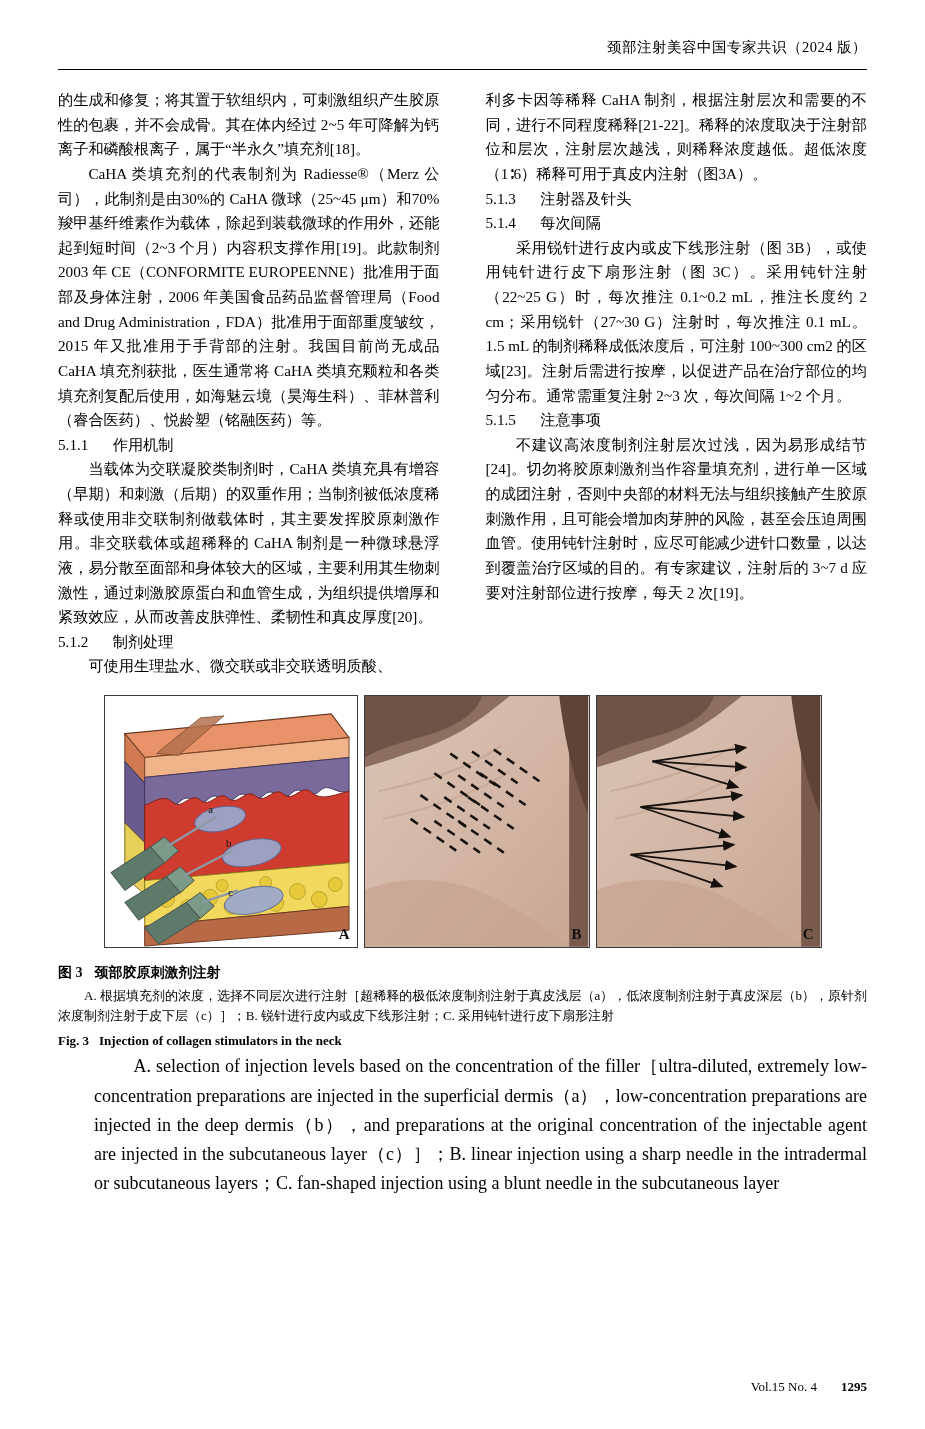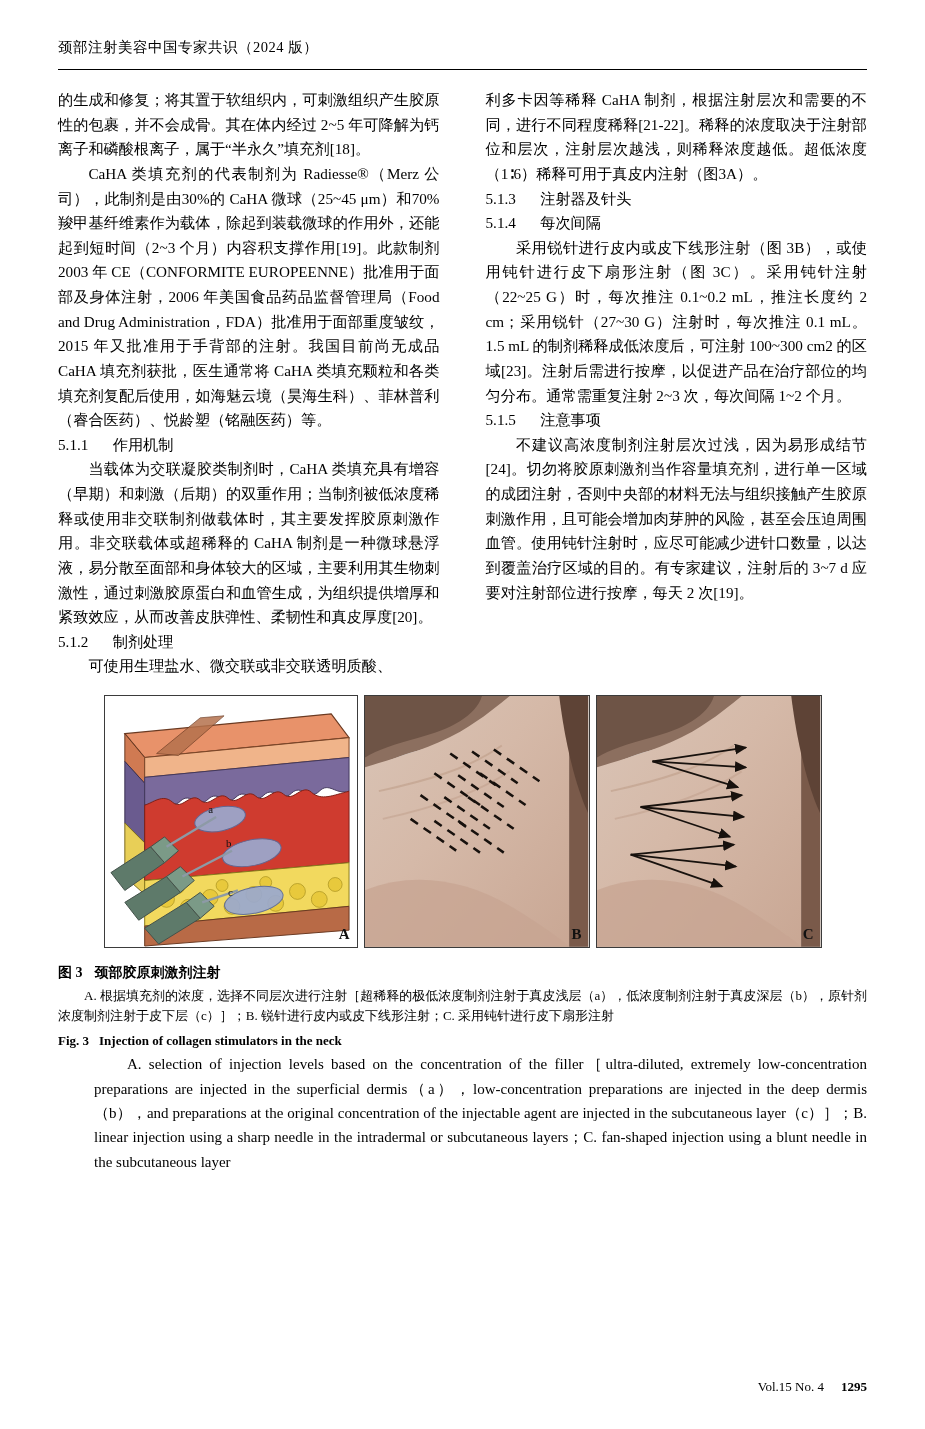--- a/index.html
+++ b/index.html
@@ -18,21 +18,21 @@
   .page {
     position: relative;
     width: 925px;
     height: 1429px;
     box-sizing: border-box;
     padding: 0 58px;
   }
 
   
   .runhead {
-    text-align: left;
+    text-align: right;
     font-size: 14.5px;
     letter-spacing: 0.5px;
     padding-top: 38px;
     font-family: "Liberation Serif", "DejaVu Serif", serif;
   }
   .runhead-rule {
     border-bottom: 1px solid #000;
     margin-top: 12px;
     margin-bottom: 18px;
   }
@@ -122,36 +122,36 @@
     line-height: 1.6;
   }
   .cap-en-title {
     font-weight: bold;
     margin-top: 4px;
     font-size: 13px;
   }
   .cap-en-title .figlabel { margin-right: 10px; margin-top: 44px; }
   .cap-en {
     text-indent: 2.2em;
-    font-size: 15px;
+    font-size: 18px;
     line-height: 1.62;
     margin-top: 1px;
     padding-left: 36px;
     text-align: justify;
   }
 
   
   .footer {
     position: absolute;
     right: 58px;
     bottom: 34px;
     font-size: 13px;
     font-family: "Liberation Serif", "DejaVu Serif", serif;
   }
-  .footer .pg { font-weight: bold; margin-left: 17px; }
+  .footer .pg { font-weight: bold; margin-left: 24px; }
 </style>
 </head>
 <body>
 
 <div class="page">
 
   <div class="runhead">颈部注射美容中国专家共识（2024 版）</div>
   <div class="runhead-rule"></div>
 
   <div class="columns">

